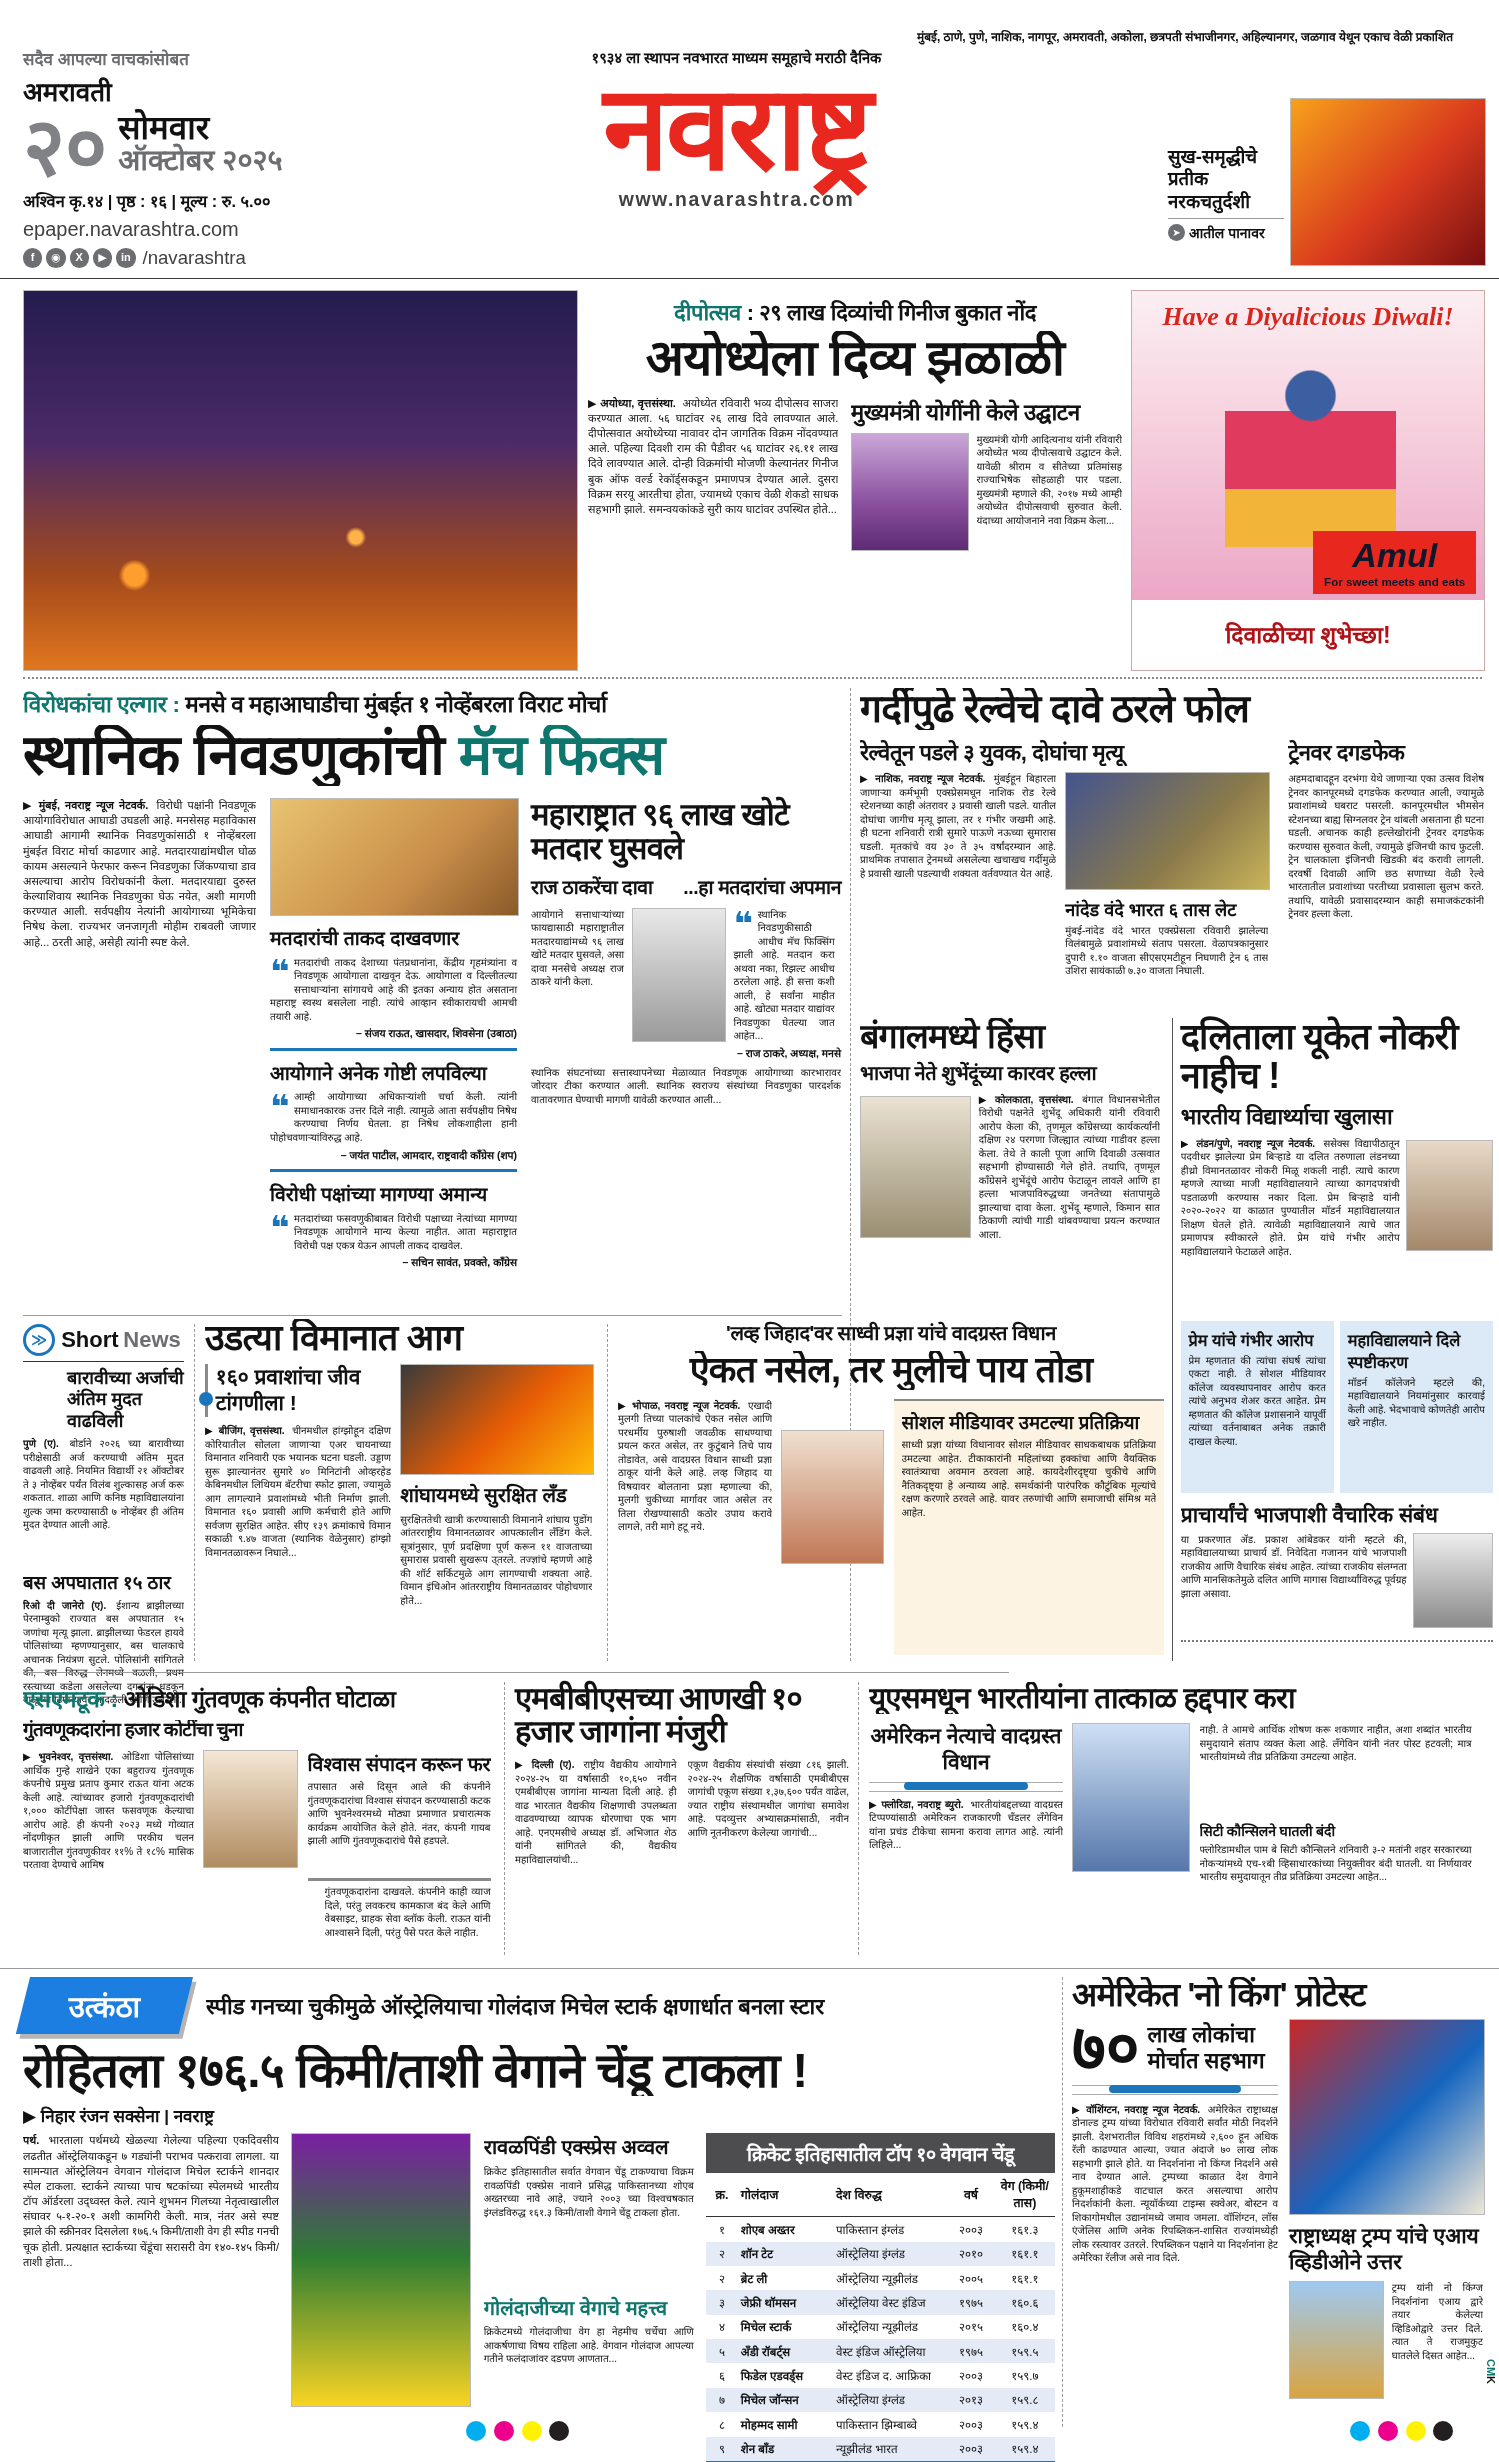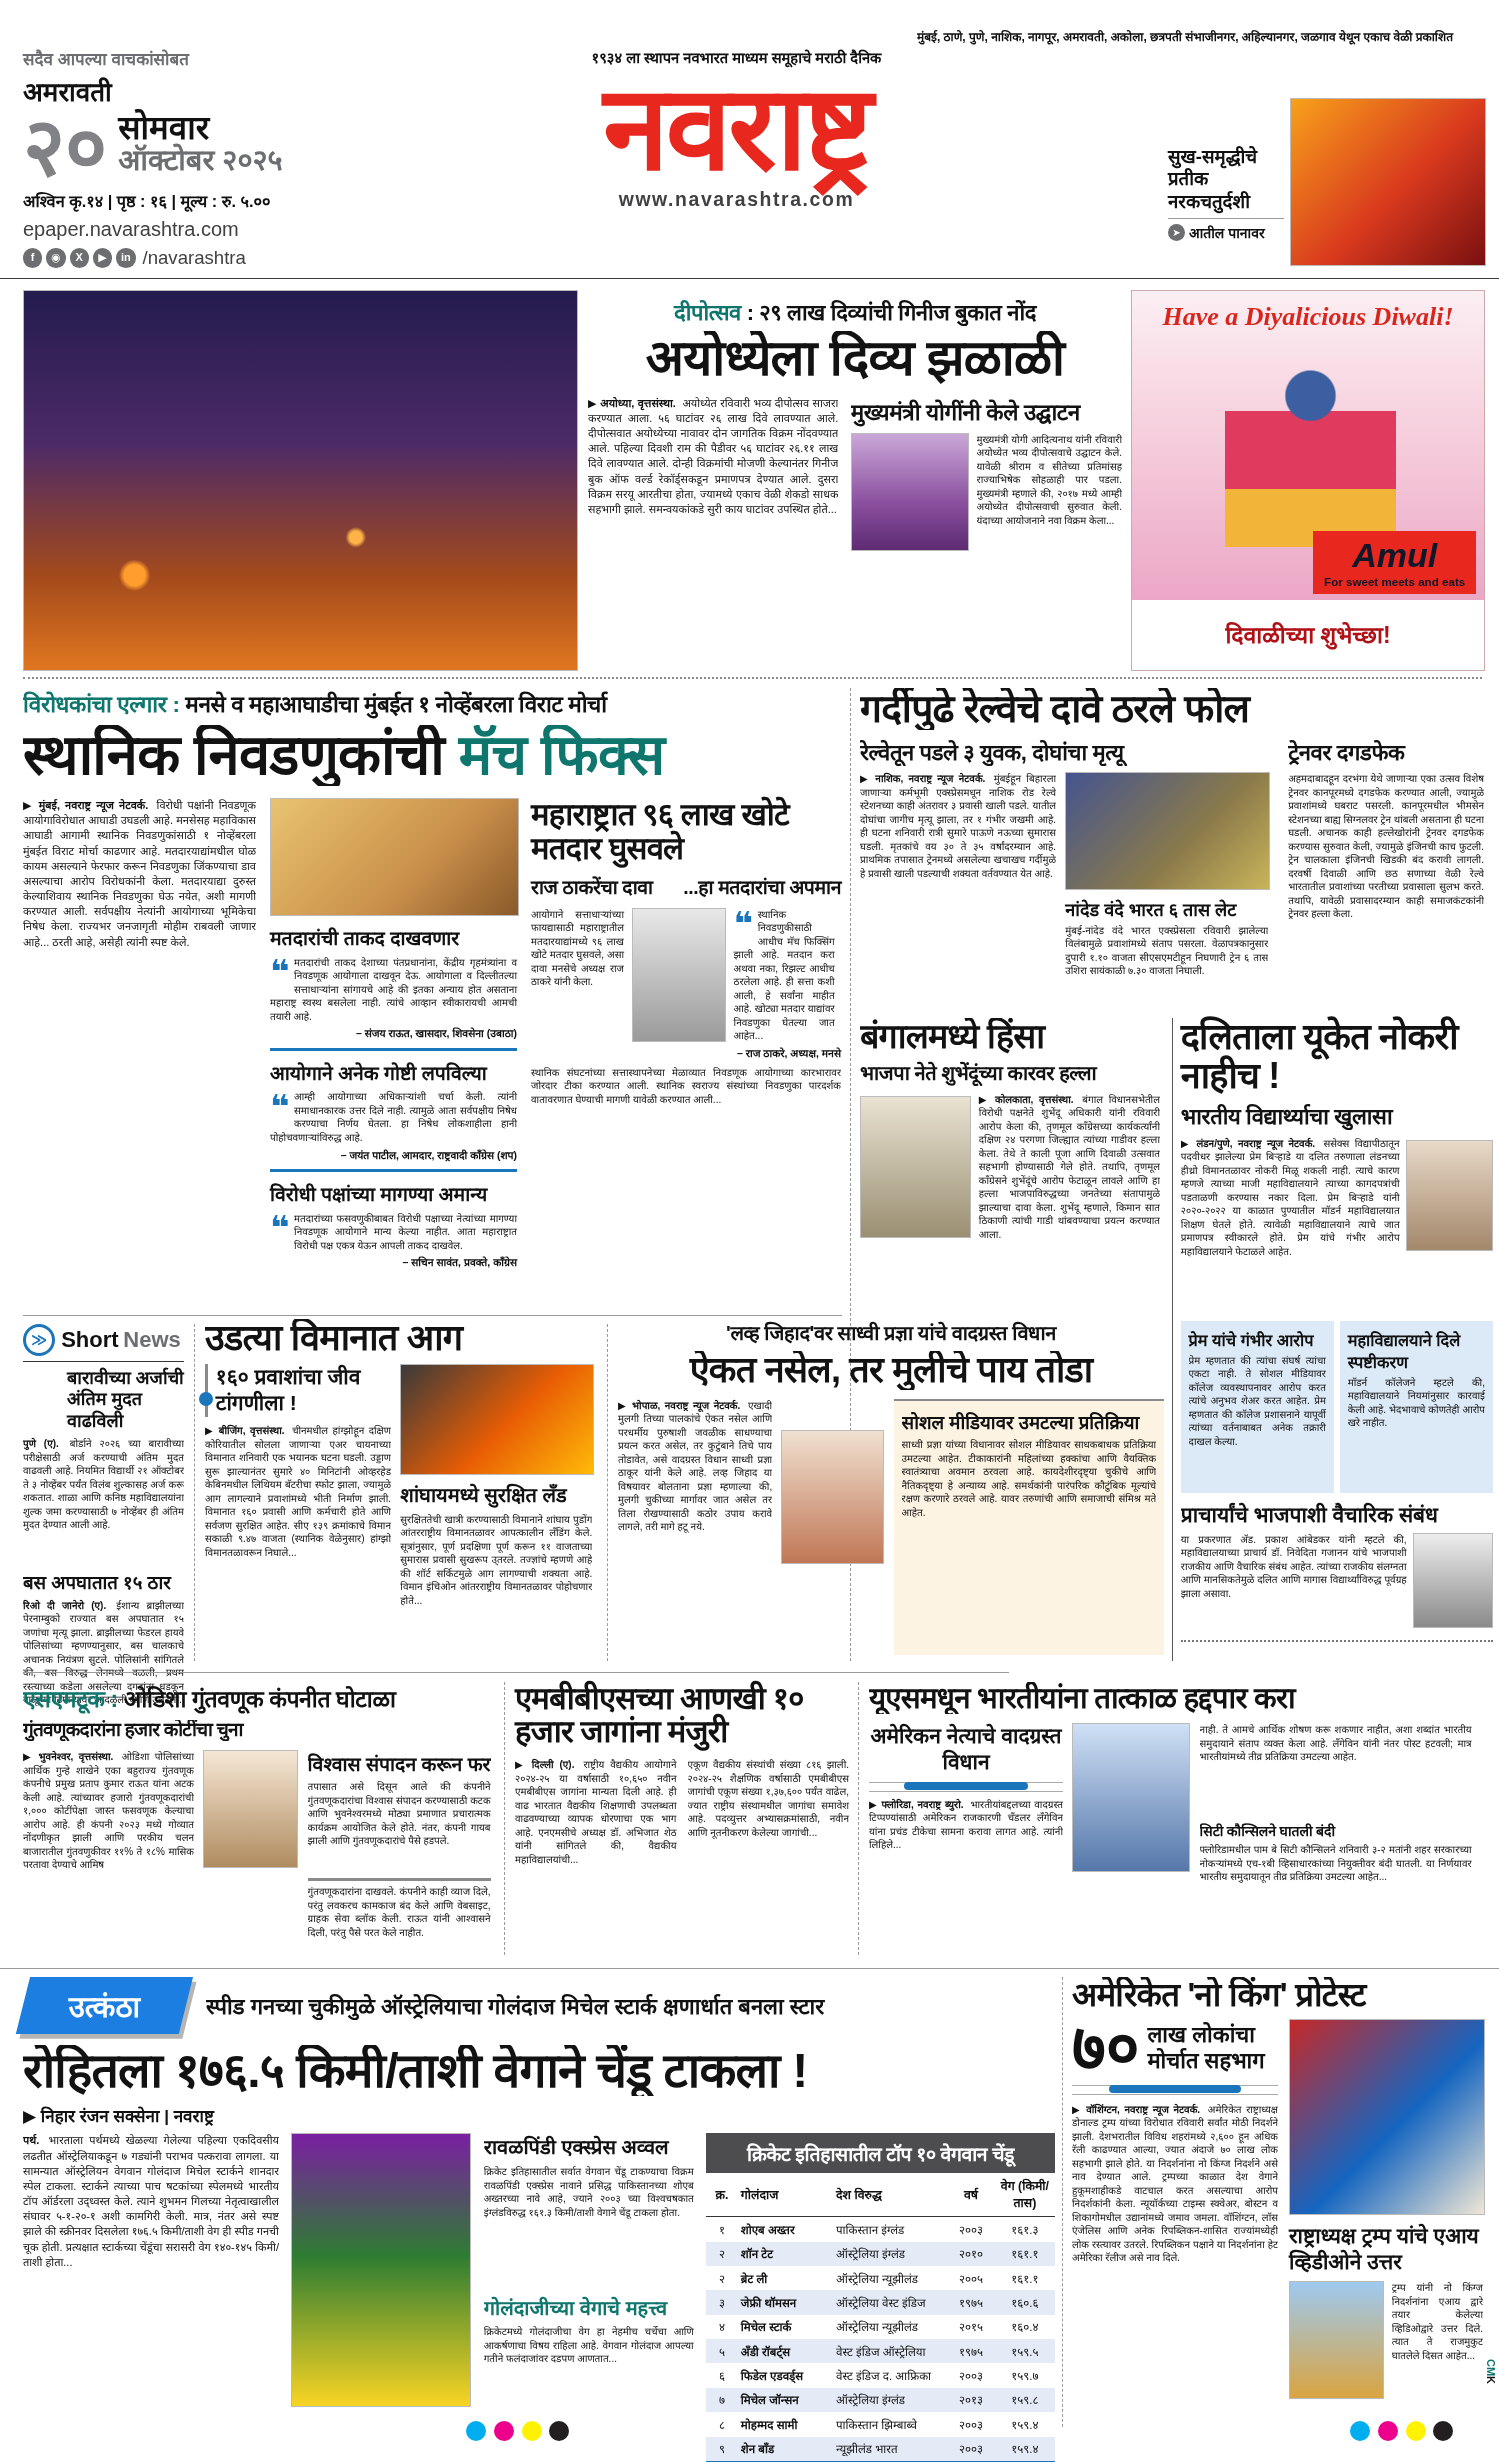--- a/index.html
+++ b/index.html
@@ -327,29 +327,29 @@
     <div style="display:flex;gap:9.3px;margin-top:9.3px;">
       <div class="body-sm ovh" style="width:171px;height:210px;">
         <span class="dl">▶ भुवनेश्वर, वृत्तसंस्था.</span>
         <span>ओडिशा पोलिसांच्या आर्थिक गुन्हे शाखेने एका बहुराज्य गुंतवणूक कंपनीचे प्रमुख प्रताप कुमार राऊत यांना अटक केली आहे. त्यांच्यावर हजारो गुंतवणूकदारांची १,००० कोटींपेक्षा जास्त फसवणूक केल्याचा आरोप आहे. ही कंपनी २०२३ मध्ये गोव्यात नोंदणीकृत झाली आणि परकीय चलन बाजारातील गुंतवणुकीवर ११% ते १८% मासिक परतावा देण्याचे आमिष</span>
       </div>
       <div class="photo" style="width:93px;height:116px;flex:0 0 auto;background:linear-gradient(180deg,#f5e7d5,#b08c60);"></div>
       <div style="width:183px;">
         <div class="xb nw ovh" style="font-size:19.4px;">विश्वास संपादन करून फरार</div>
         <div class="body-sm ovh" style="margin-top:3.1px;height:93px;">तपासात असे दिसून आले की कंपनीने गुंतवणूकदारांचा विश्वास संपादन करण्यासाठी कटक आणि भुवनेश्वरमध्ये मोठ्या प्रमाणात प्रचारात्मक कार्यक्रम आयोजित केले होते. नंतर, कंपनी गायब झाली आणि गुंतवणूकदारांचे पैसे हडपले.</div>
         <div style="border-top:3.1px solid #8a8a8a;margin:4.7px 0;"></div>
-        <div class="body-sm ovh" style="height:85px;">गुंतवणूकदारांना दाखवले. कंपनीने काही व्याज दिले, परंतु लवकरच कामकाज बंद केले आणि वेबसाइट, ग्राहक सेवा ब्लॉक केली. राऊत यांनी आश्वासने दिली, परंतु पैसे परत केले नाहीत.</div>
+        <div class="body-sm ovh" style="height:85px;margin-left:17px;">गुंतवणूकदारांना दाखवले. कंपनीने काही व्याज दिले, परंतु लवकरच कामकाज बंद केले आणि वेबसाइट, ग्राहक सेवा ब्लॉक केली. राऊत यांनी आश्वासने दिली, परंतु पैसे परत केले नाहीत.</div>
       </div>
     </div>
   </div>
 
   <div class="abs vdash" style="left:504px;top:1682px;height:273px;"></div>
 
   <div class="abs" style="left:515px;top:1682px;width:334px;height:279px;">
-    <div class="hl" style="font-size:31px;">एमबीबीएसच्या आणखी १० हजार जागांना मंजुरी</div>
+    <div class="hl" style="font-size:31px;font-family:Liberation Serif, serif;">एमबीबीएसच्या आणखी १० हजार जागांना मंजुरी</div>
     <div style="display:flex;gap:11px;margin-top:9.3px;">
       <div class="body-sm ovh" style="width:50%;height:178px;">
         <span class="dl">▶ दिल्ली (ए).</span>
         <span>राष्ट्रीय वैद्यकीय आयोगाने २०२४-२५ या वर्षासाठी १०,६५० नवीन एमबीबीएस जागांना मान्यता दिली आहे. ही वाढ भारतात वैद्यकीय शिक्षणाची उपलब्धता वाढवण्याच्या व्यापक धोरणाचा एक भाग आहे. एनएमसीचे अध्यक्ष डॉ. अभिजात शेठ यांनी सांगितले की, वैद्यकीय महाविद्यालयांची...</span>
       </div>
       <div class="body-sm ovh" style="width:50%;height:178px;">एकूण वैद्यकीय संस्थांची संख्या ८१६ झाली. २०२४-२५ शैक्षणिक वर्षासाठी एमबीबीएस जागांची एकूण संख्या १,३७,६०० पर्यंत वाढेल, ज्यात राष्ट्रीय संस्थामधील जागांचा समावेश आहे. पदव्युत्तर अभ्यासक्रमांसाठी, नवीन आणि नूतनीकरण केलेल्या जागांची...</div>
     </div>
   </div>
 
   <div class="abs vdash" style="left:858px;top:1682px;height:273px;"></div>

